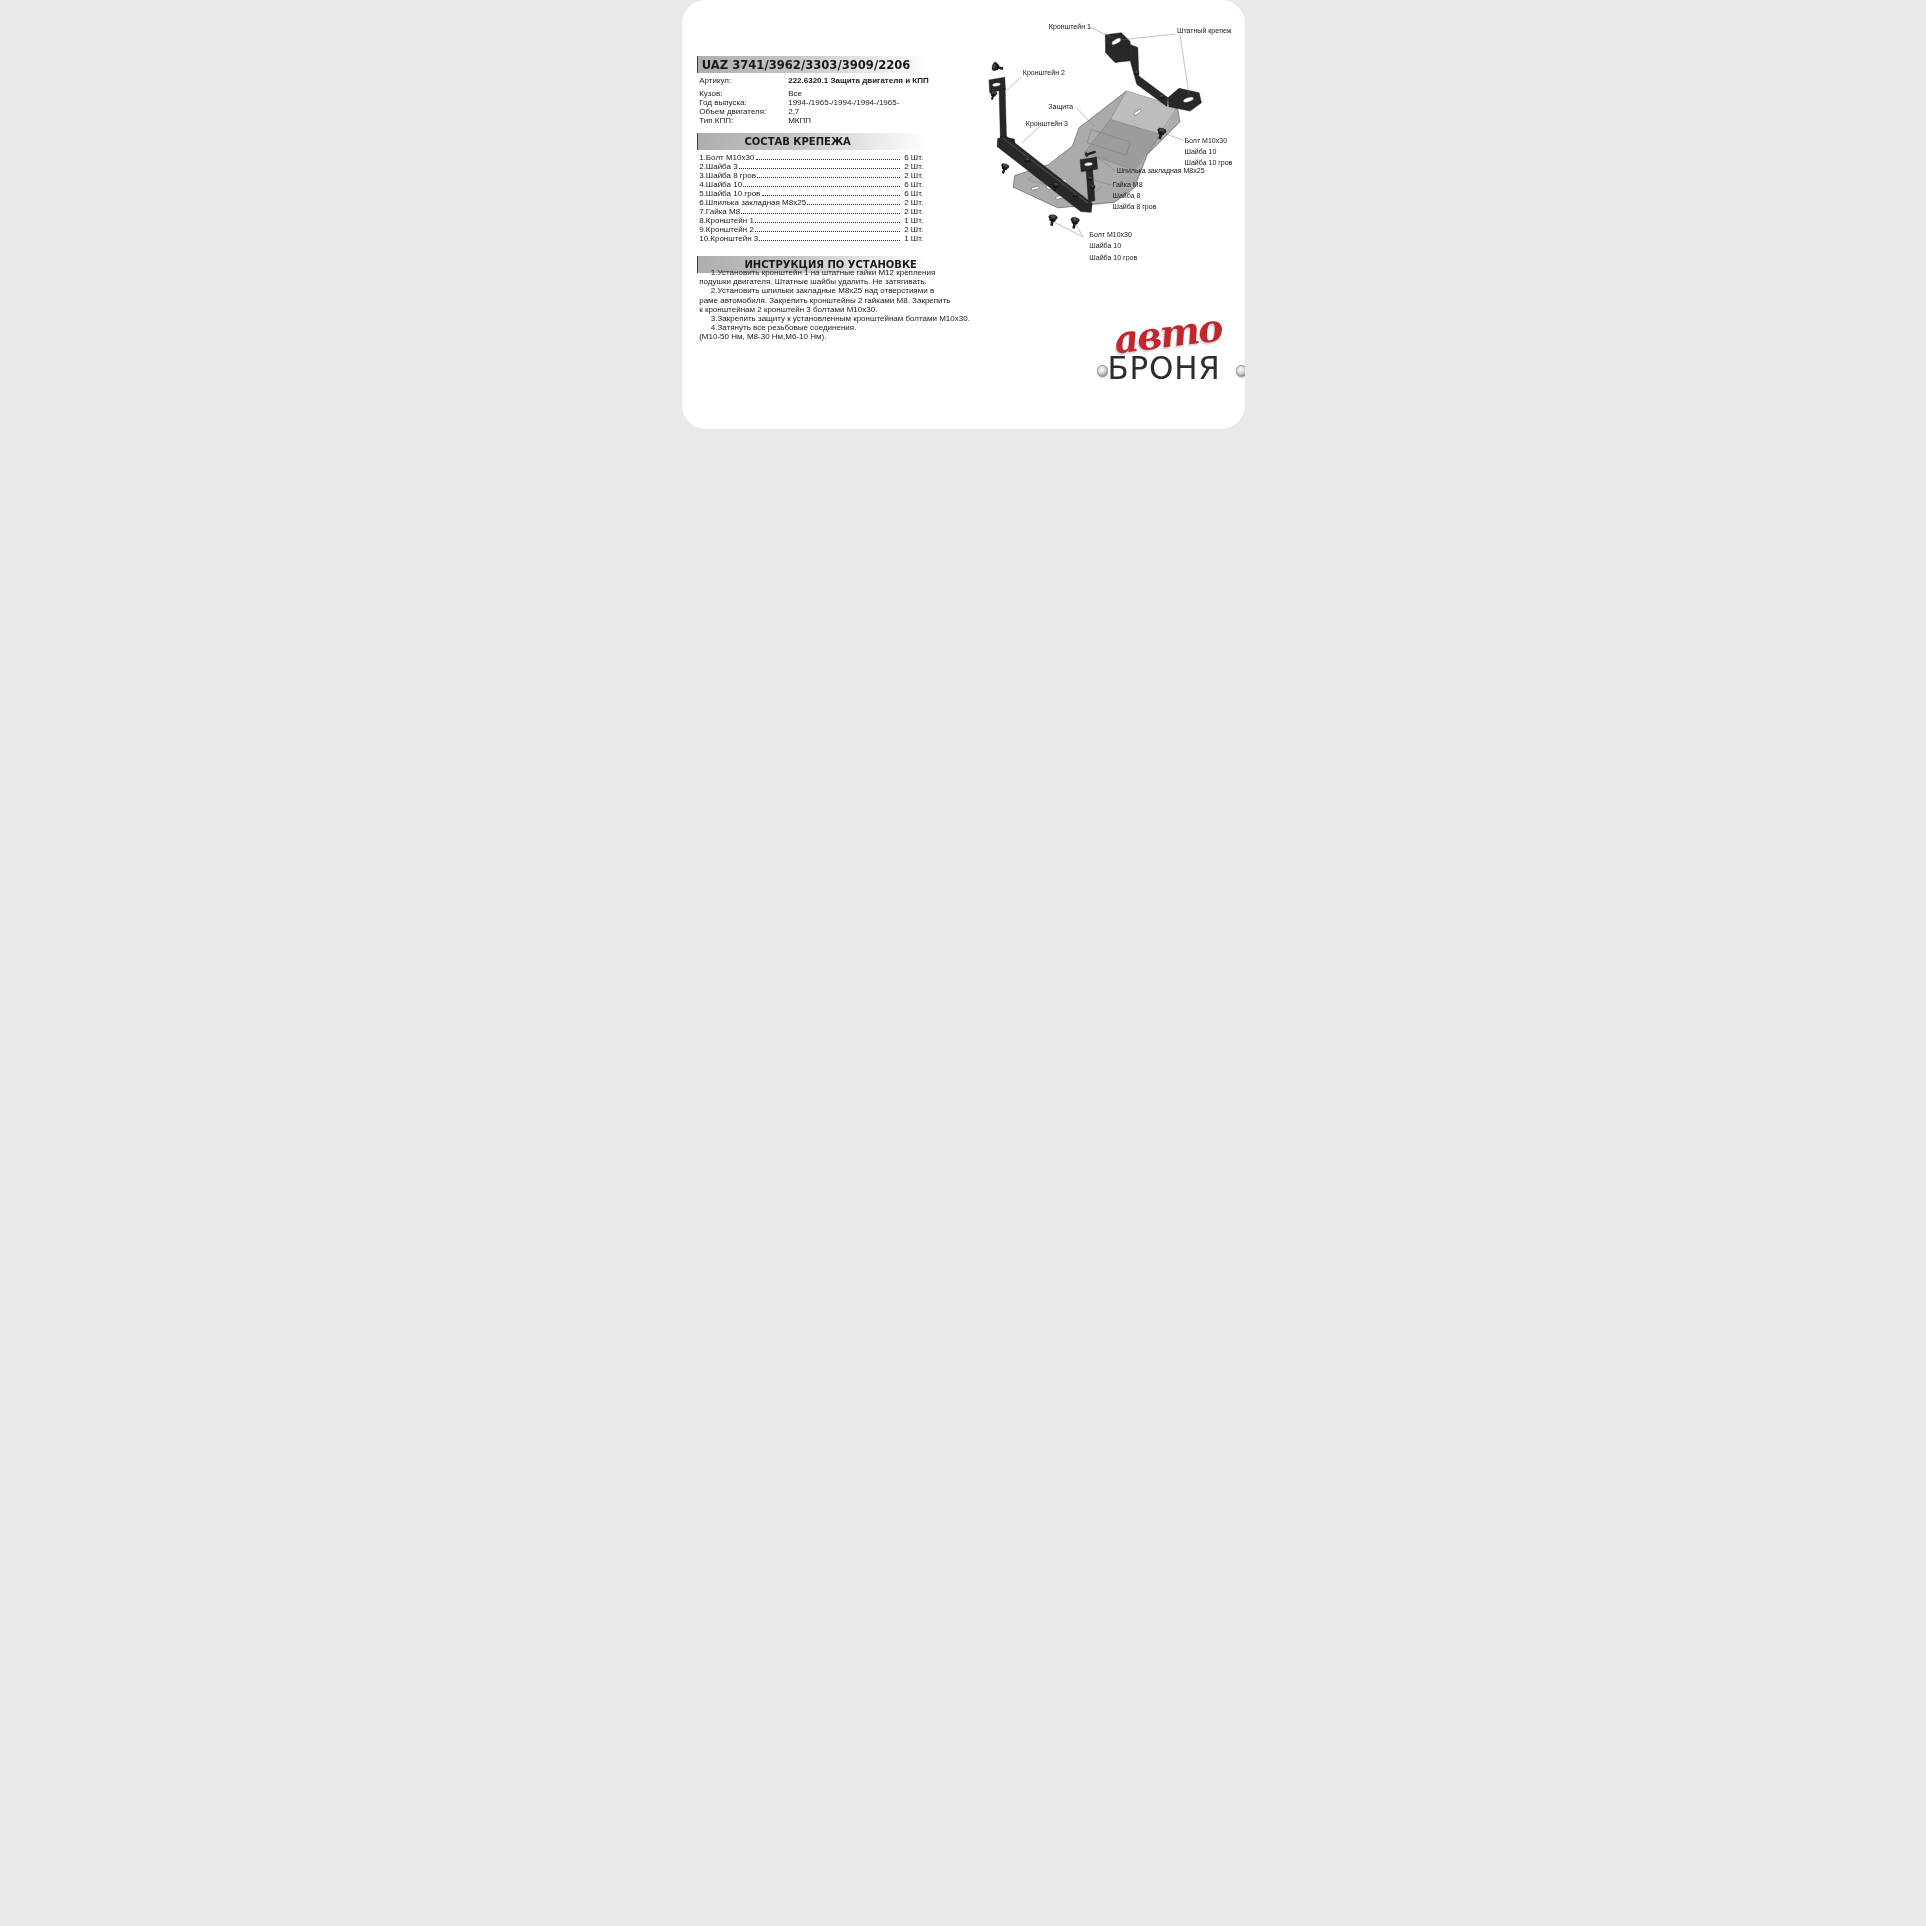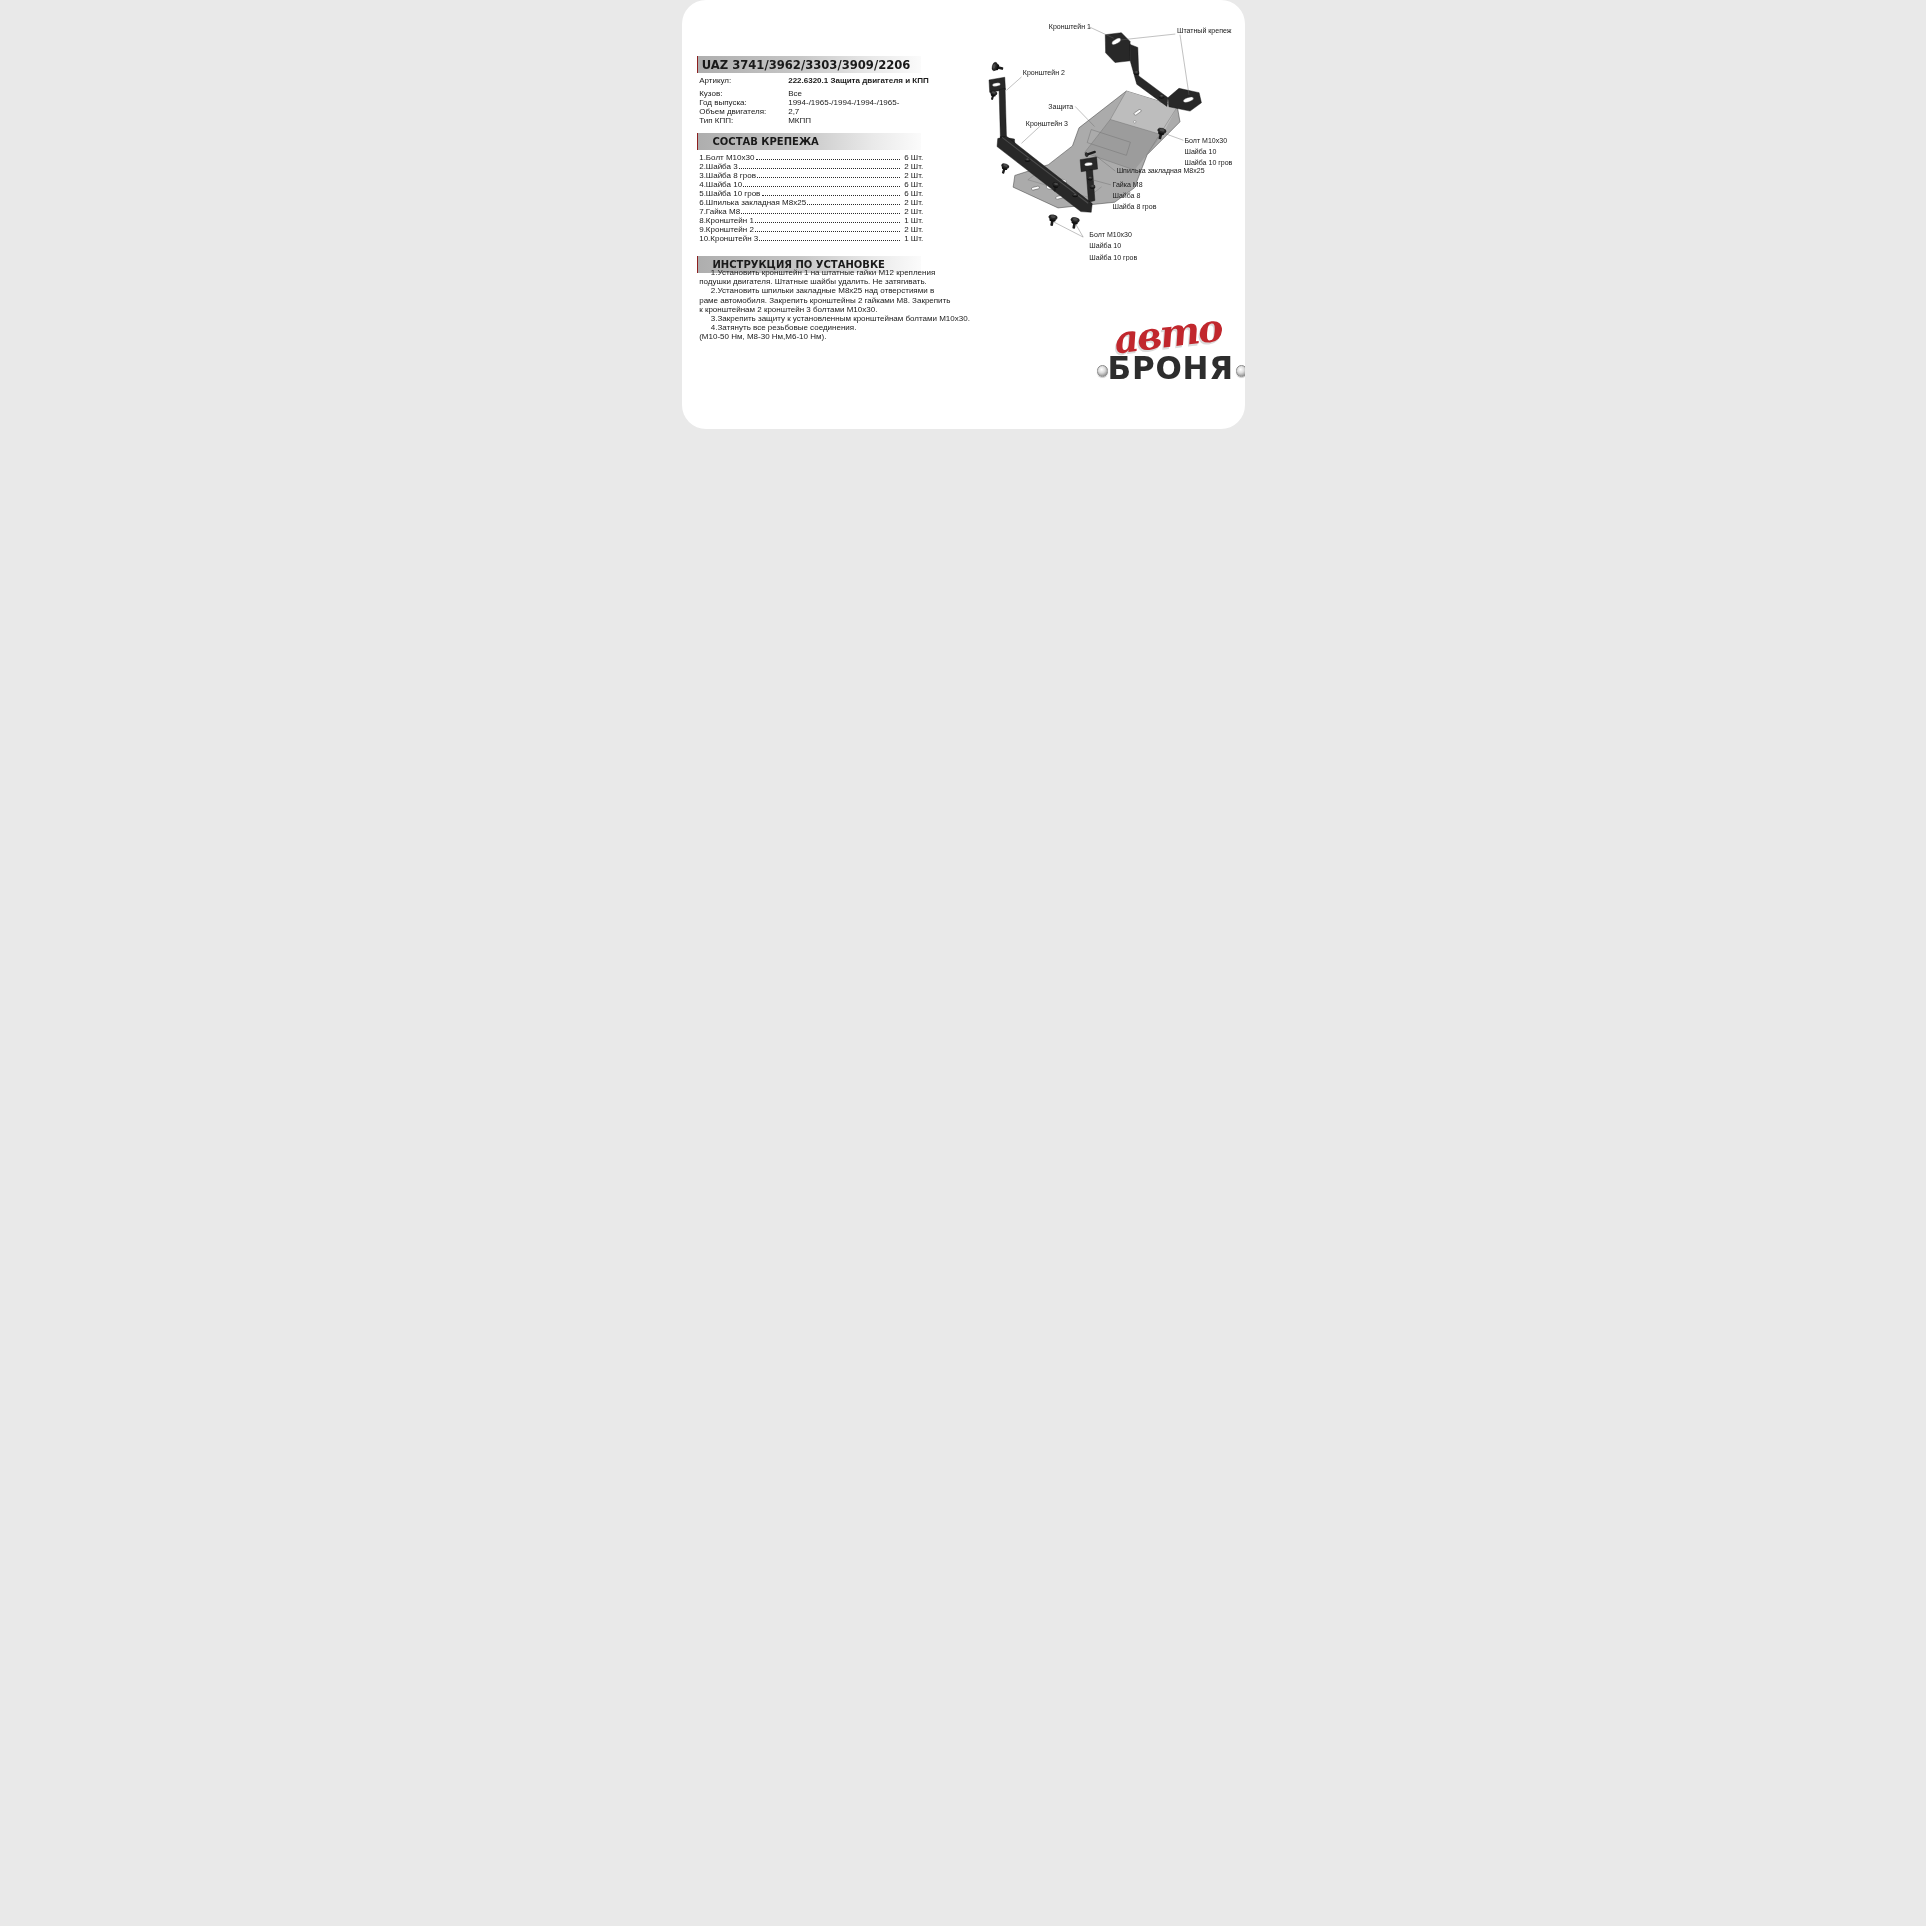--- a/index.html
+++ b/index.html
@@ -12,21 +12,21 @@
   .banner{
     position:absolute;left:15px;height:17px;
     background:linear-gradient(90deg,#aeaeae 0%,#c6c6c6 45%,#e9e9e9 78%,#fbfbfb 100%);
     border-left:1.9px solid #8e1f1f;
     display:flex;align-items:center;
   }
   .banner.title-banner{top:56px;width:223px;}
   .banner.hw-banner{top:133px;width:223px;}
   .banner.ins-banner{top:256px;width:223px;}
   .title-text{font-family:"DejaVu Sans",sans-serif;font-weight:bold;font-size:11.6px;letter-spacing:0px;padding-left:4.2px;white-space:nowrap;}
-  .banner-text{font-family:"DejaVu Sans",sans-serif;font-weight:bold;font-size:10px;padding-left:15px;white-space:nowrap;}
+  .banner-text{font-family:"DejaVu Sans",sans-serif;font-weight:bold;font-size:10px;padding-left:15px;white-space:nowrap;margin-left:32px;}
   
   .specs{position:absolute;left:17.7px;top:76px;width:270px;}
   .spec-row{display:flex;font-size:8px;line-height:9px;}
   .spec-label{width:89px;font-weight:normal;flex:none;}
   .spec-value{white-space:nowrap;}
   .spec-value.strong{font-weight:bold;}
   .spec-gap{height:4.2px;}
   
   .hw-list{position:absolute;left:17.7px;top:153px;width:233px;}
   .hw-row{display:flex;align-items:baseline;font-size:8px;height:9px;}
@@ -49,21 +49,21 @@
   .logo-script{
     position:absolute;left:16px;top:-7px;
     font-family:"DejaVu Serif",serif;font-style:italic;font-weight:bold;
     font-size:38px;letter-spacing:-1.9px;color:#c1272d;
     transform:rotate(-7deg);
     text-shadow:-1.5px 1.9px 0 rgba(165,165,165,.40);
     white-space:nowrap;
   }
   .logo-block{
     position:absolute;left:10px;top:35px;
-    font-family:"DejaVu Sans",sans-serif;font-weight:700;
+    font-family:"DejaVu Sans",sans-serif;font-weight:400;
     font-size:31px;line-height:31px;letter-spacing:0.8px;color:#2d2d2d;
     transform:scaleY(1.02);white-space:nowrap;
   }
   .rivet{
     position:absolute;width:9.6px;height:9.6px;border-radius:50%;
     background:radial-gradient(circle at 40% 35%,#ffffff 0%,#dcdcdc 40%,#9e9e9e 75%,#6f6f6f 100%);
     border:0.4px solid #8a8a8a;box-shadow:0 0.8px 0.8px rgba(0,0,0,.25);
   }
   .rivet.left{left:-0.8px;top:47px;}
   .rivet.right{left:138px;top:47px;}

